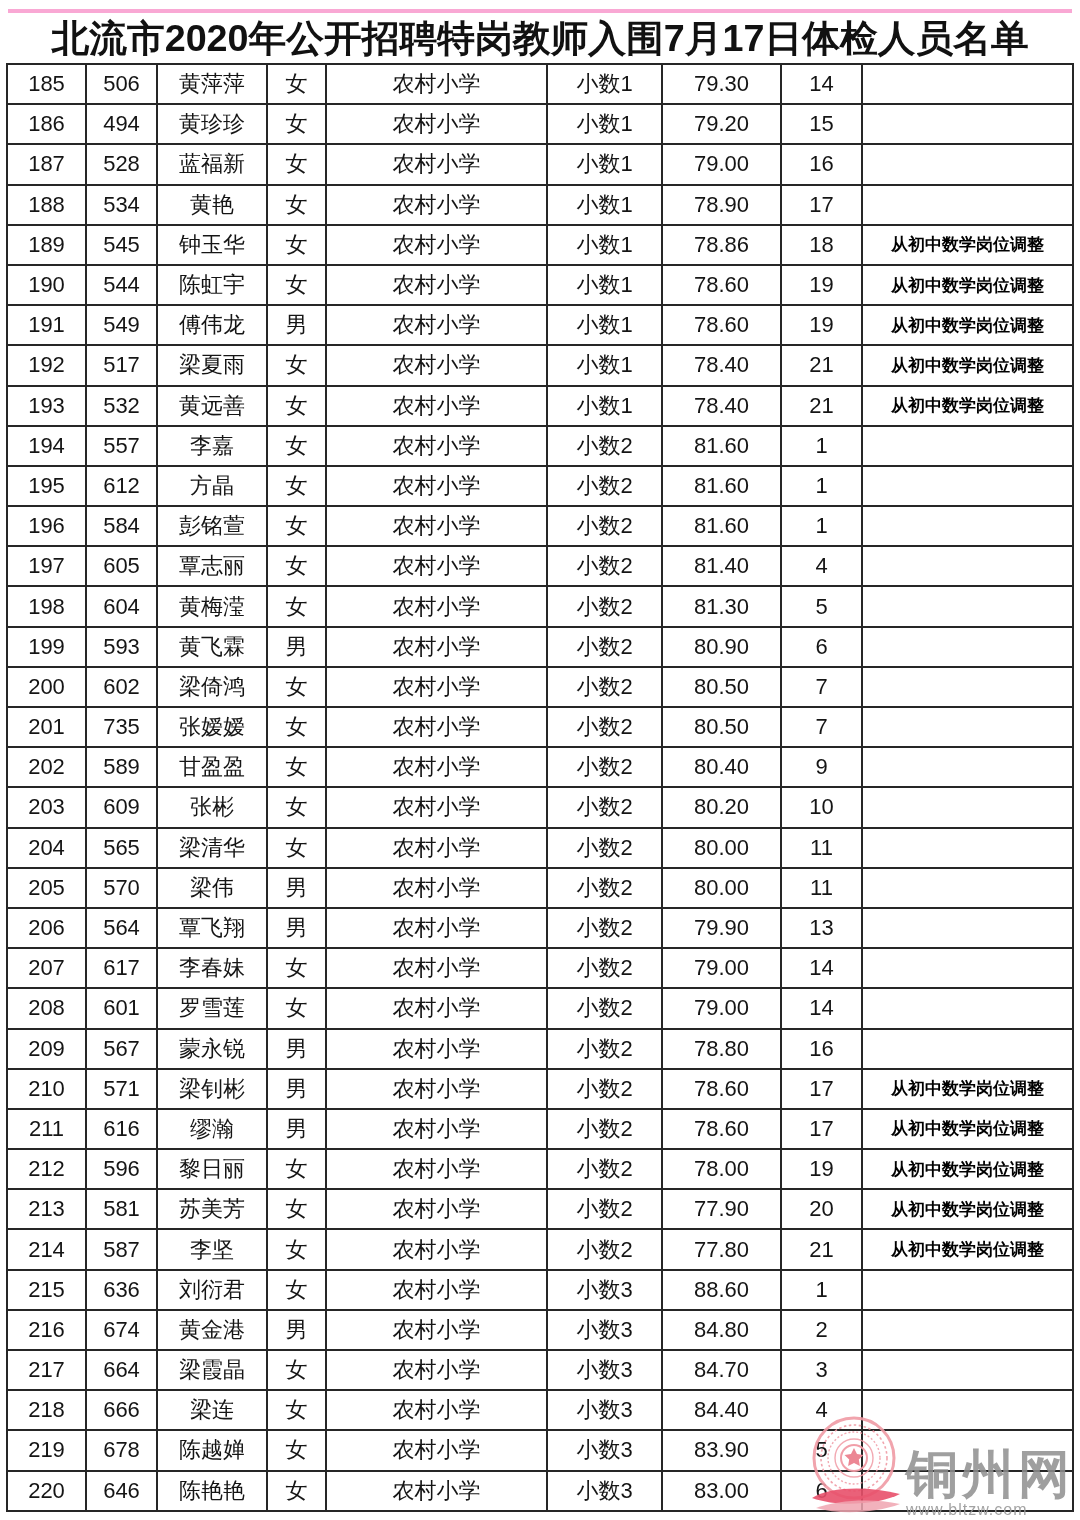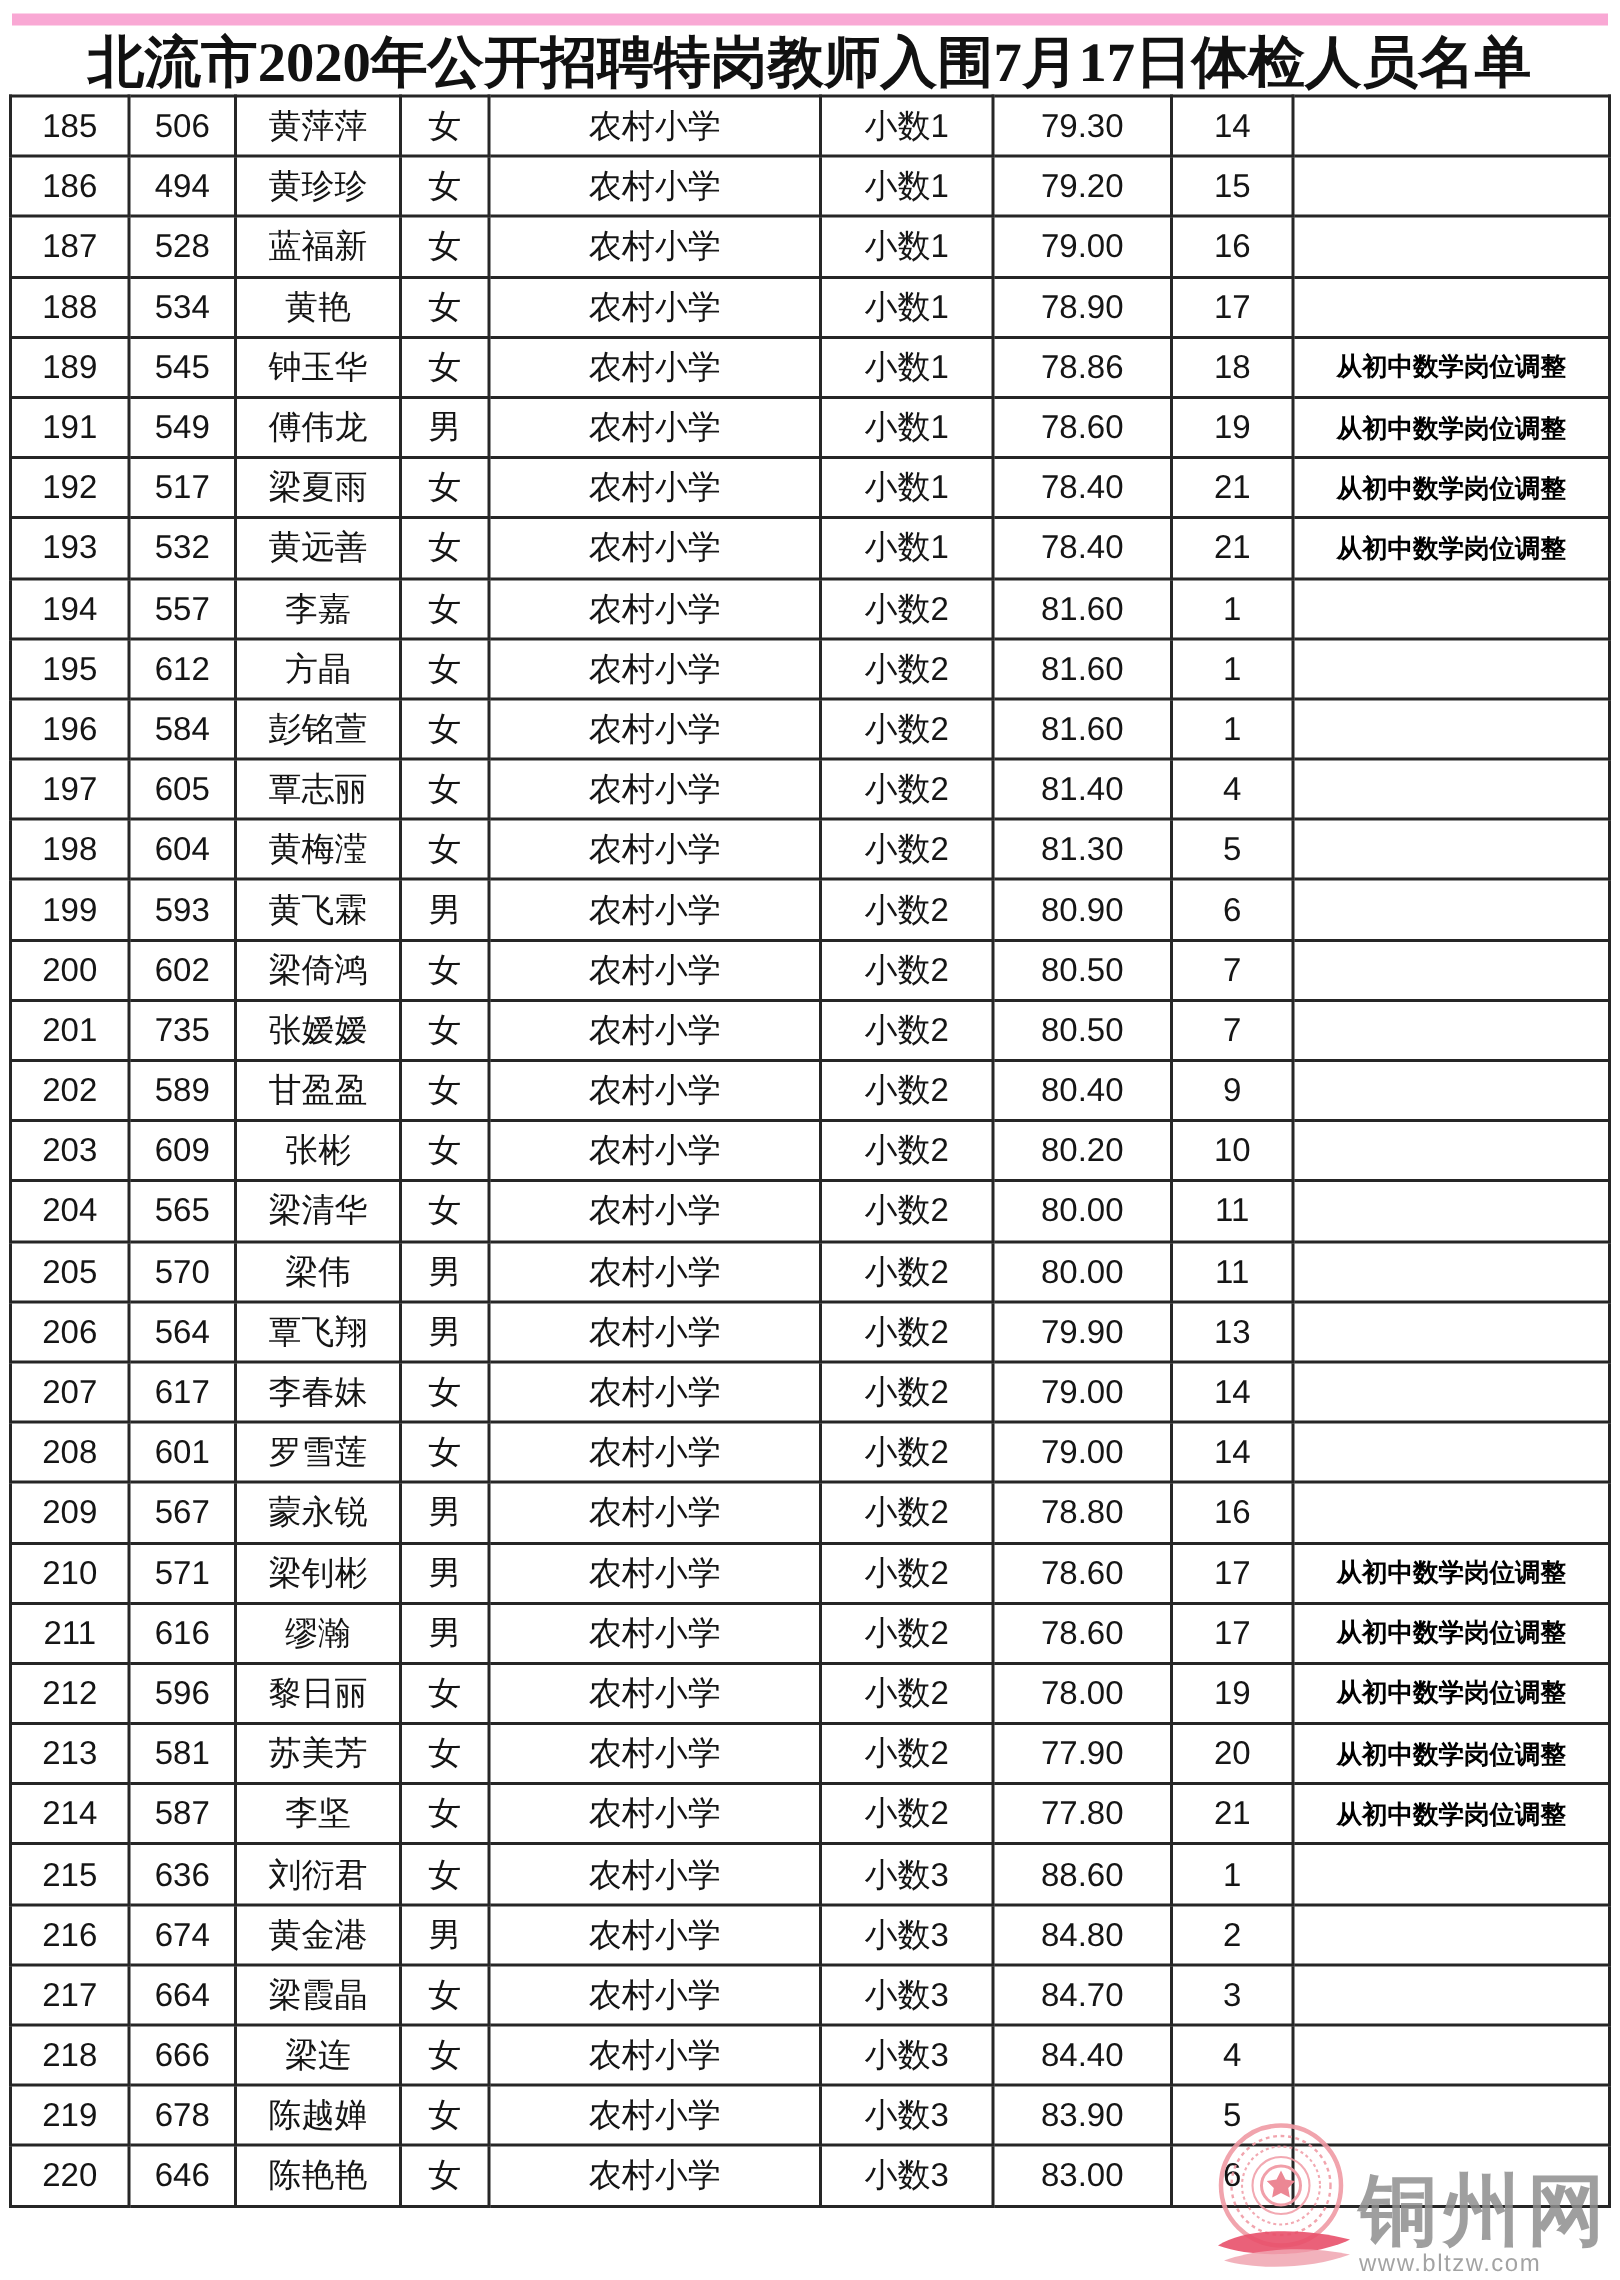--- a/index.html
+++ b/index.html
@@ -9,25 +9,25 @@
     font-family: "Liberation Sans", "DejaVu Sans", sans-serif;
     position: relative;
     overflow: hidden;
     color: #141414;
   }
   .page { position: absolute; inset: 0; }
 
   .title-block {
     position: absolute;
     left: 8px; right: 8px; top: 9px;
-    border-top: 8px solid #f9a8d4;
+    border-top: 4px solid #f9a8d4;
     height: 52px;
     display: flex;
+    align-items: center;
     justify-content: center;
-    font-family: Liberation Serif, serif;
   }
   .title-text {
     font-size: 37px;
     font-weight: 900;
     letter-spacing: 0px;
     color: #111;
     white-space: nowrap;
     transform: scaleX(1.02);
   }
 
@@ -150,20 +150,31 @@
         </tr>
         <tr>
           <td>189</td>
           <td>545</td>
           <td>钟玉华</td>
           <td>女</td>
           <td>农村小学</td>
           <td>小数1</td>
           <td>78.86</td>
           <td>18</td>
+          <td class="remark">从初中数学岗位调整</td>
+        </tr>
+        <tr>
+          <td>190</td>
+          <td>544</td>
+          <td>陈虹宇</td>
+          <td>女</td>
+          <td>农村小学</td>
+          <td>小数1</td>
+          <td>78.60</td>
+          <td>19</td>
           <td class="remark">从初中数学岗位调整</td>
         </tr>
         <tr>
           <td>191</td>
           <td>549</td>
           <td>傅伟龙</td>
           <td>男</td>
           <td>农村小学</td>
           <td>小数1</td>
           <td>78.60</td>

